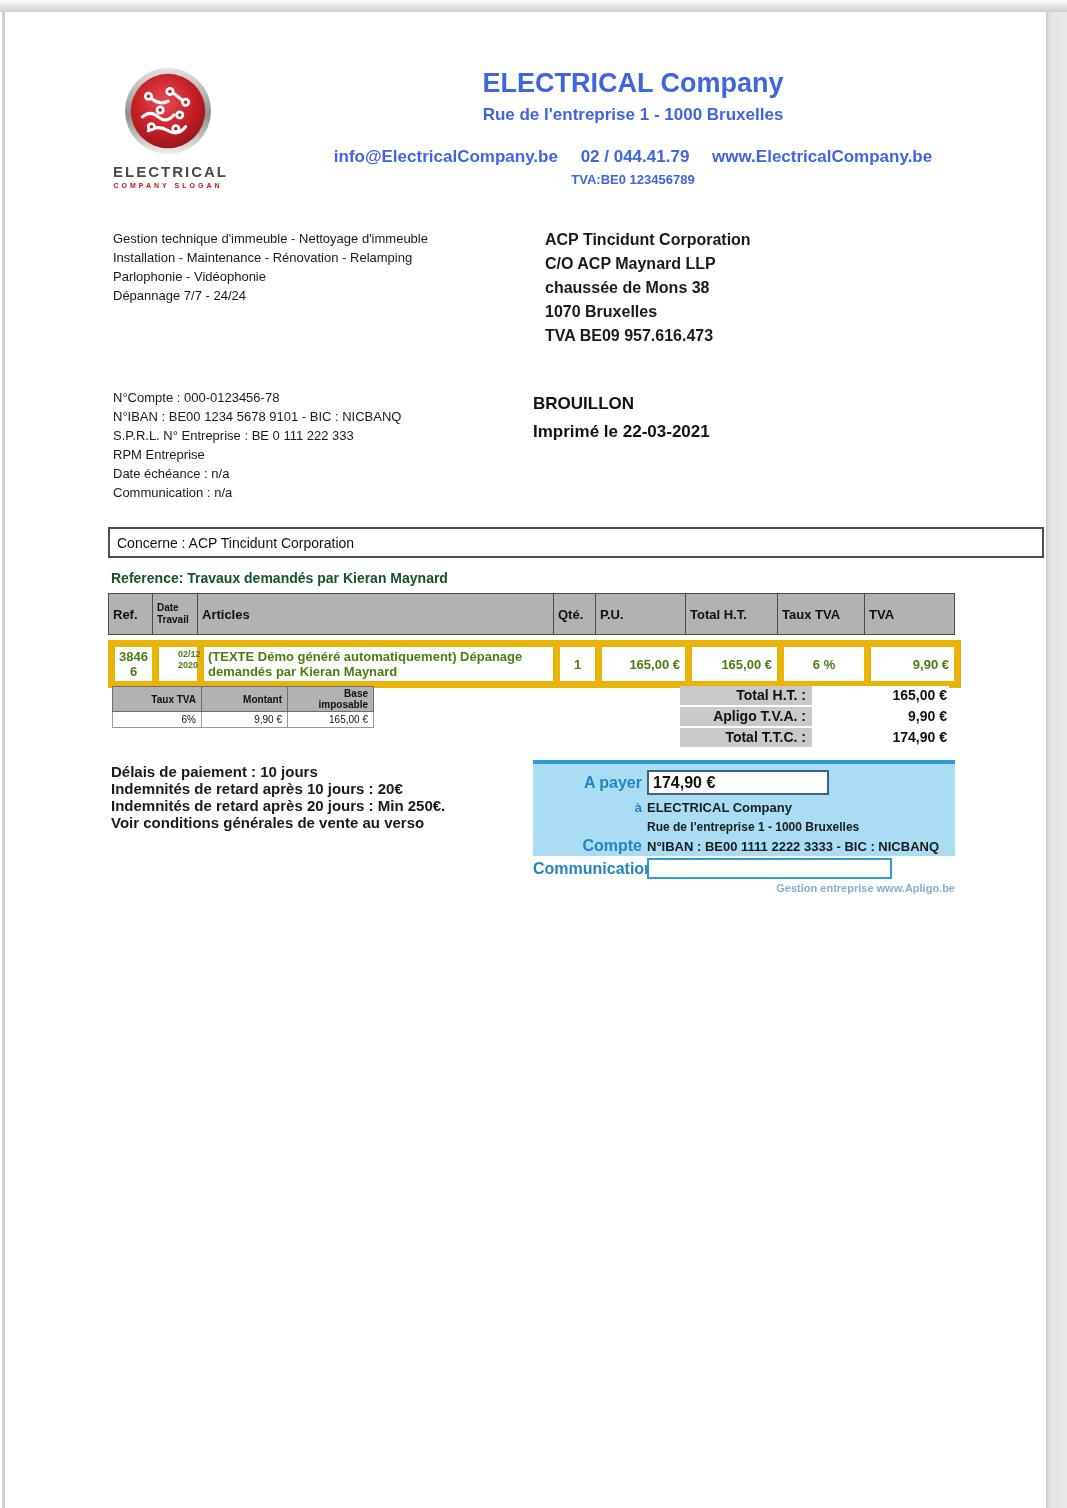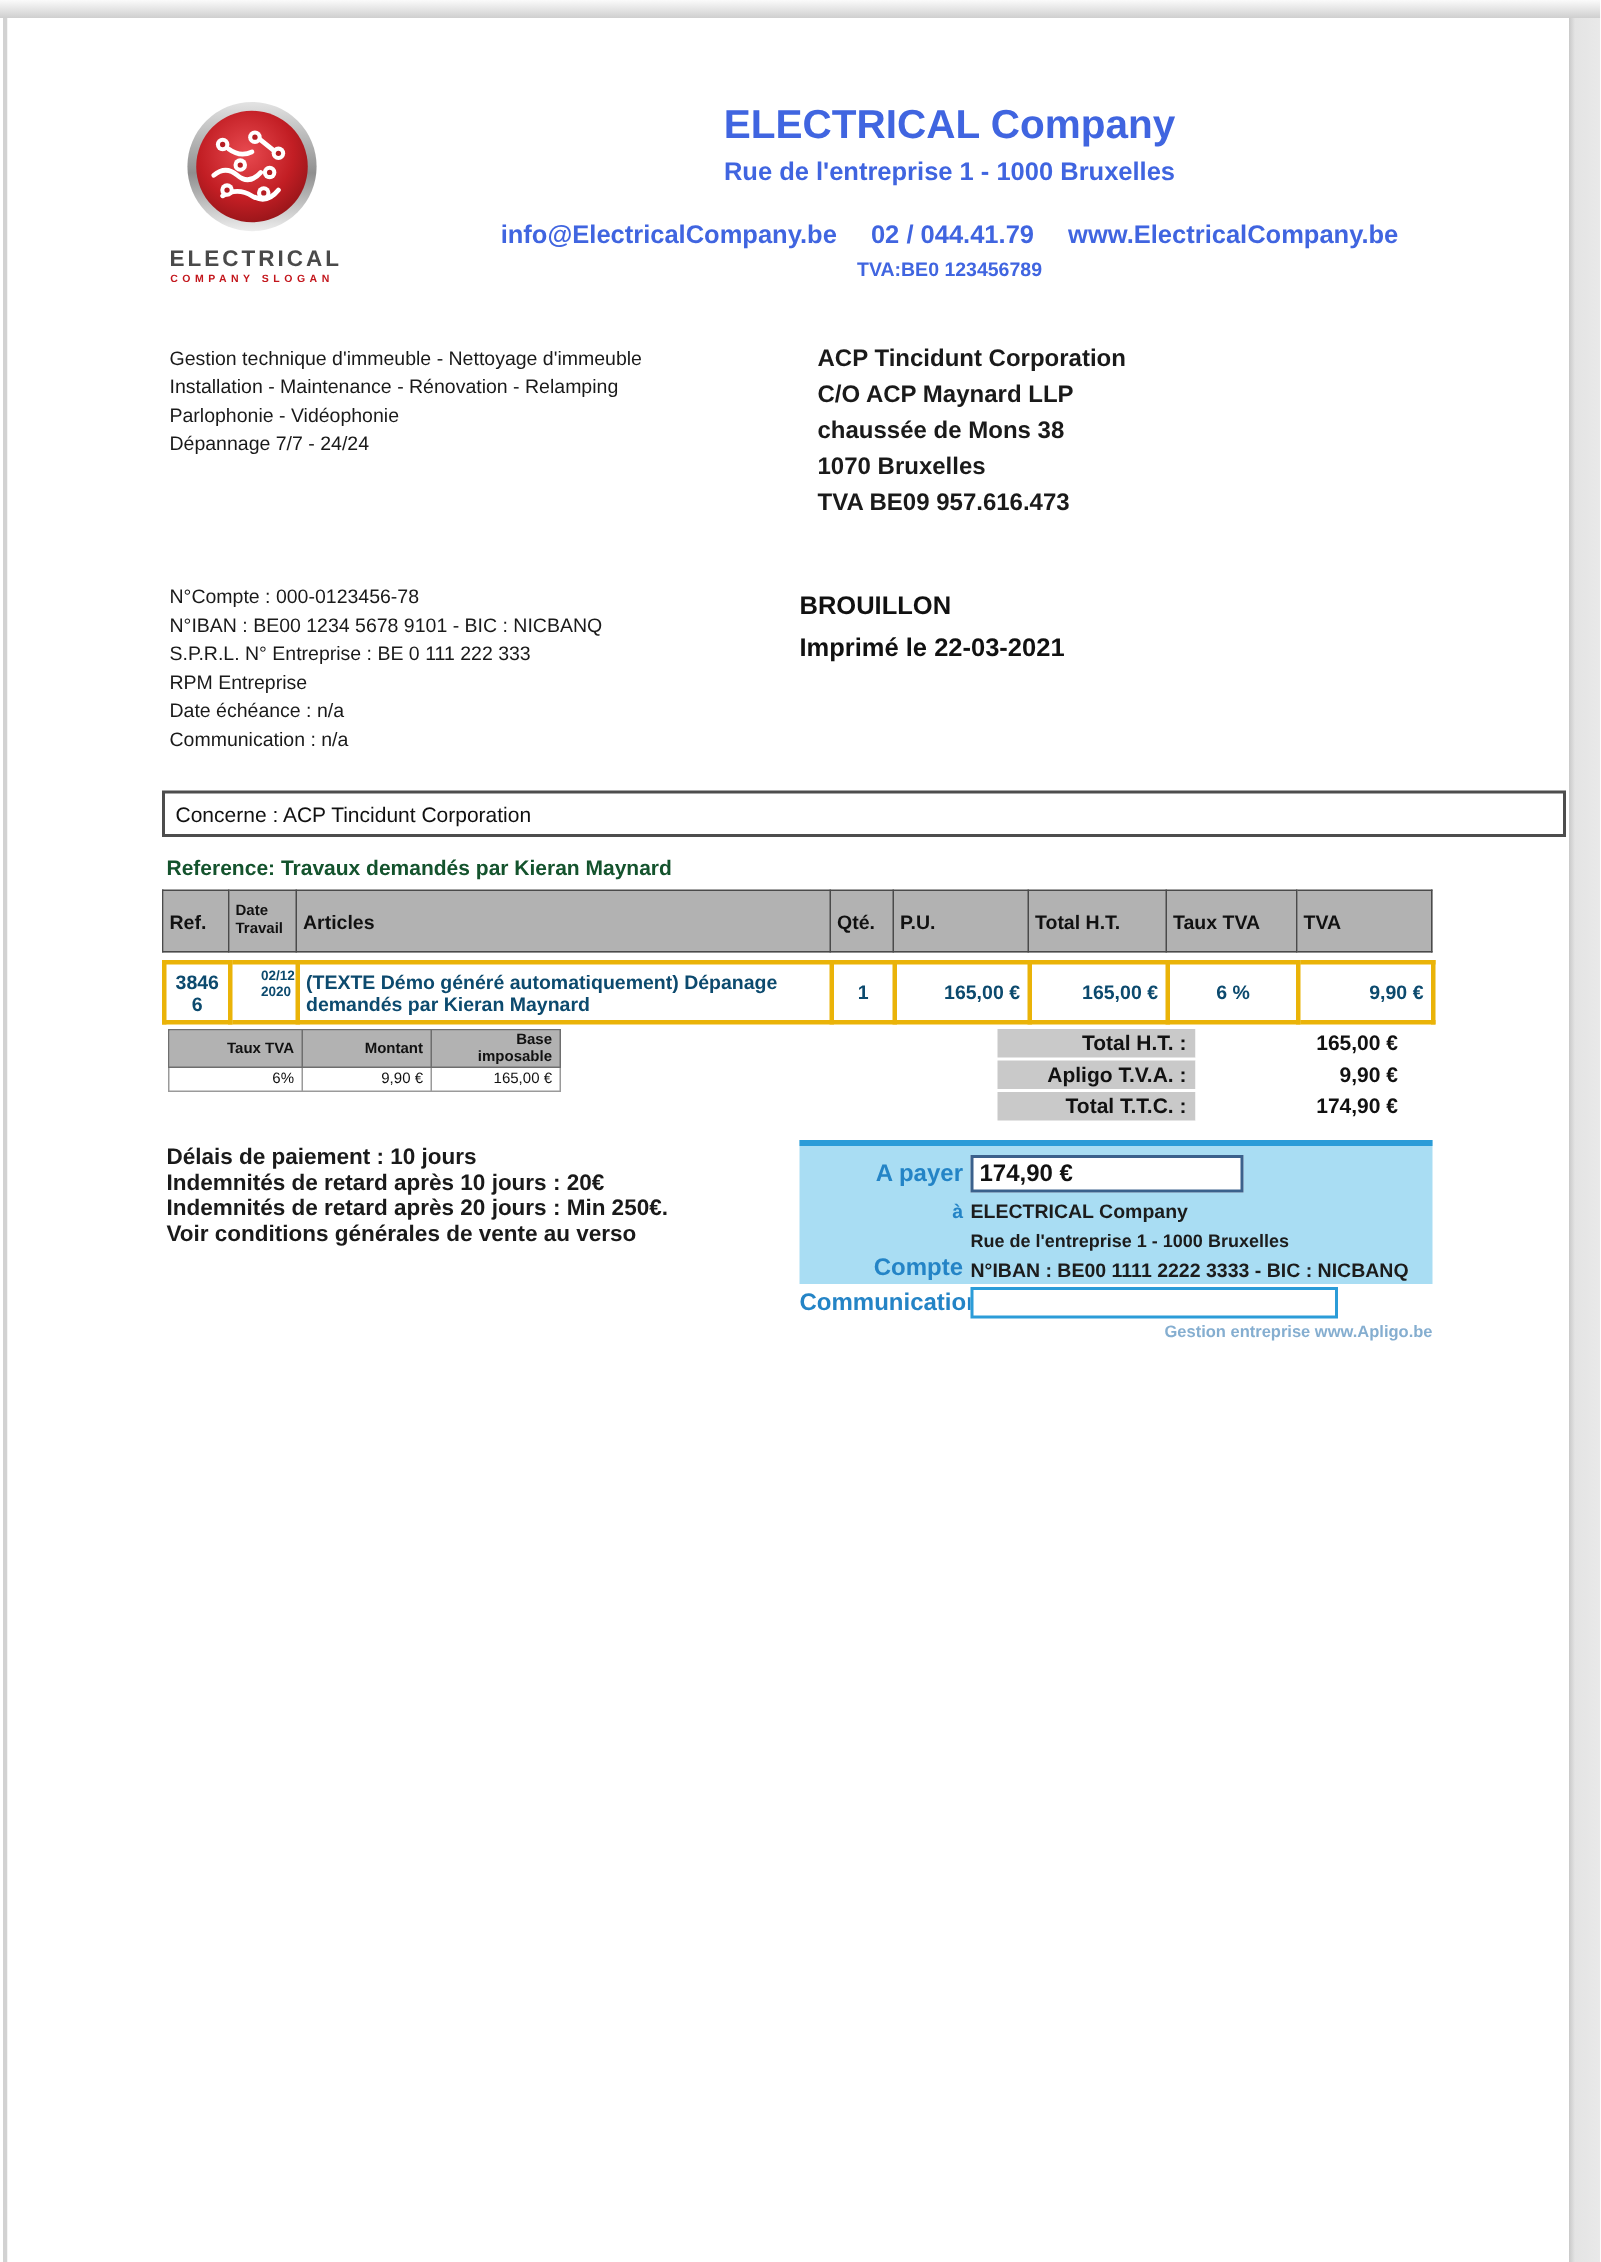--- a/index.html
+++ b/index.html
@@ -40,39 +40,39 @@
   .reference { position:absolute; left:106px; top:558px; font-size:14px; font-weight:bold; color:#14532d; }
 
   
   table { border-collapse:collapse; }
   .items-head { position:absolute; left:103px; top:581px; width:846px; table-layout:fixed; }
   .items-head th { background:var(--table-header-gray,#b2b2b2); border:1px solid #4a4a4a;
     font-size:13px; font-weight:bold; color:#111; text-align:left; height:41px;
     padding:2px 4px; vertical-align:middle; }
   .items-head th.c-date { font-size:10px; line-height:12px; }
   .items-body { position:absolute; left:103px; top:628px; width:846px; table-layout:fixed; }
-  .items-body td { border:3px solid #eab308; background:#fff; font-size:13px; font-weight:bold;
-    color:#0c4a6e; height:40px; padding:2px 4px; vertical-align:middle; line-height:15px; }
+  .items-body td { border:7px solid #eab308; background:#fff; font-size:13px; font-weight:bold;
+    color:#4d7c0f; height:40px; padding:2px 4px; vertical-align:middle; line-height:15px; }
   .col-ref{width:44px}.col-date{width:45px}.col-art{width:356px}.col-qty{width:42px}
   .col-pu{width:90px}.col-ht{width:92px}.col-taux{width:87px}.col-tva{width:90px}
   td.c-ref { text-align:center; word-break:break-all; }
   td.c-date { font-size:9px; line-height:11px; padding:2px 19px; vertical-align:top; }
   td.c-qty, td.c-taux { text-align:center; }
   td.c-money { text-align:right; padding-right:5px; }
 
   
   .vat-table { position:absolute; left:107px; top:674px; table-layout:fixed; }
   .vat-table th { background:var(--table-header-gray,#b2b2b2); border:1px solid #6e6e6e;
     font-size:10px; font-weight:bold; color:#111; text-align:right; height:16px; padding:1px 5px; }
   .vat-table td { background:#fff; border:1px solid #9a9a9a; font-size:10px; color:#111;
     text-align:right; height:16px; padding:1px 5px; }
   .vcol1{width:89px}.vcol2{width:86px}.vcol3{width:86px}
 
   
-  .totals { position:absolute; left:660px; top:674px; width:269px; }
+  .totals { position:absolute; left:675px; top:674px; width:269px; }
   .totals-row { display:flex; margin-bottom:2px; }
   .totals-label { width:132px; background:var(--totals-label-gray,#c9c9c9); color:#111;
     font-size:14px; font-weight:bold; text-align:right; padding:1px 6px 2px 0; }
   .totals-value { width:137px; background:#fff; color:#111; font-size:14px; font-weight:bold;
     text-align:right; padding:1px 2px 2px 0; }
 
   .terms { position:absolute; left:106px; top:751px; font-size:15px; font-weight:bold;
     color:#1a1a1a; line-height:17px; }
 
   

